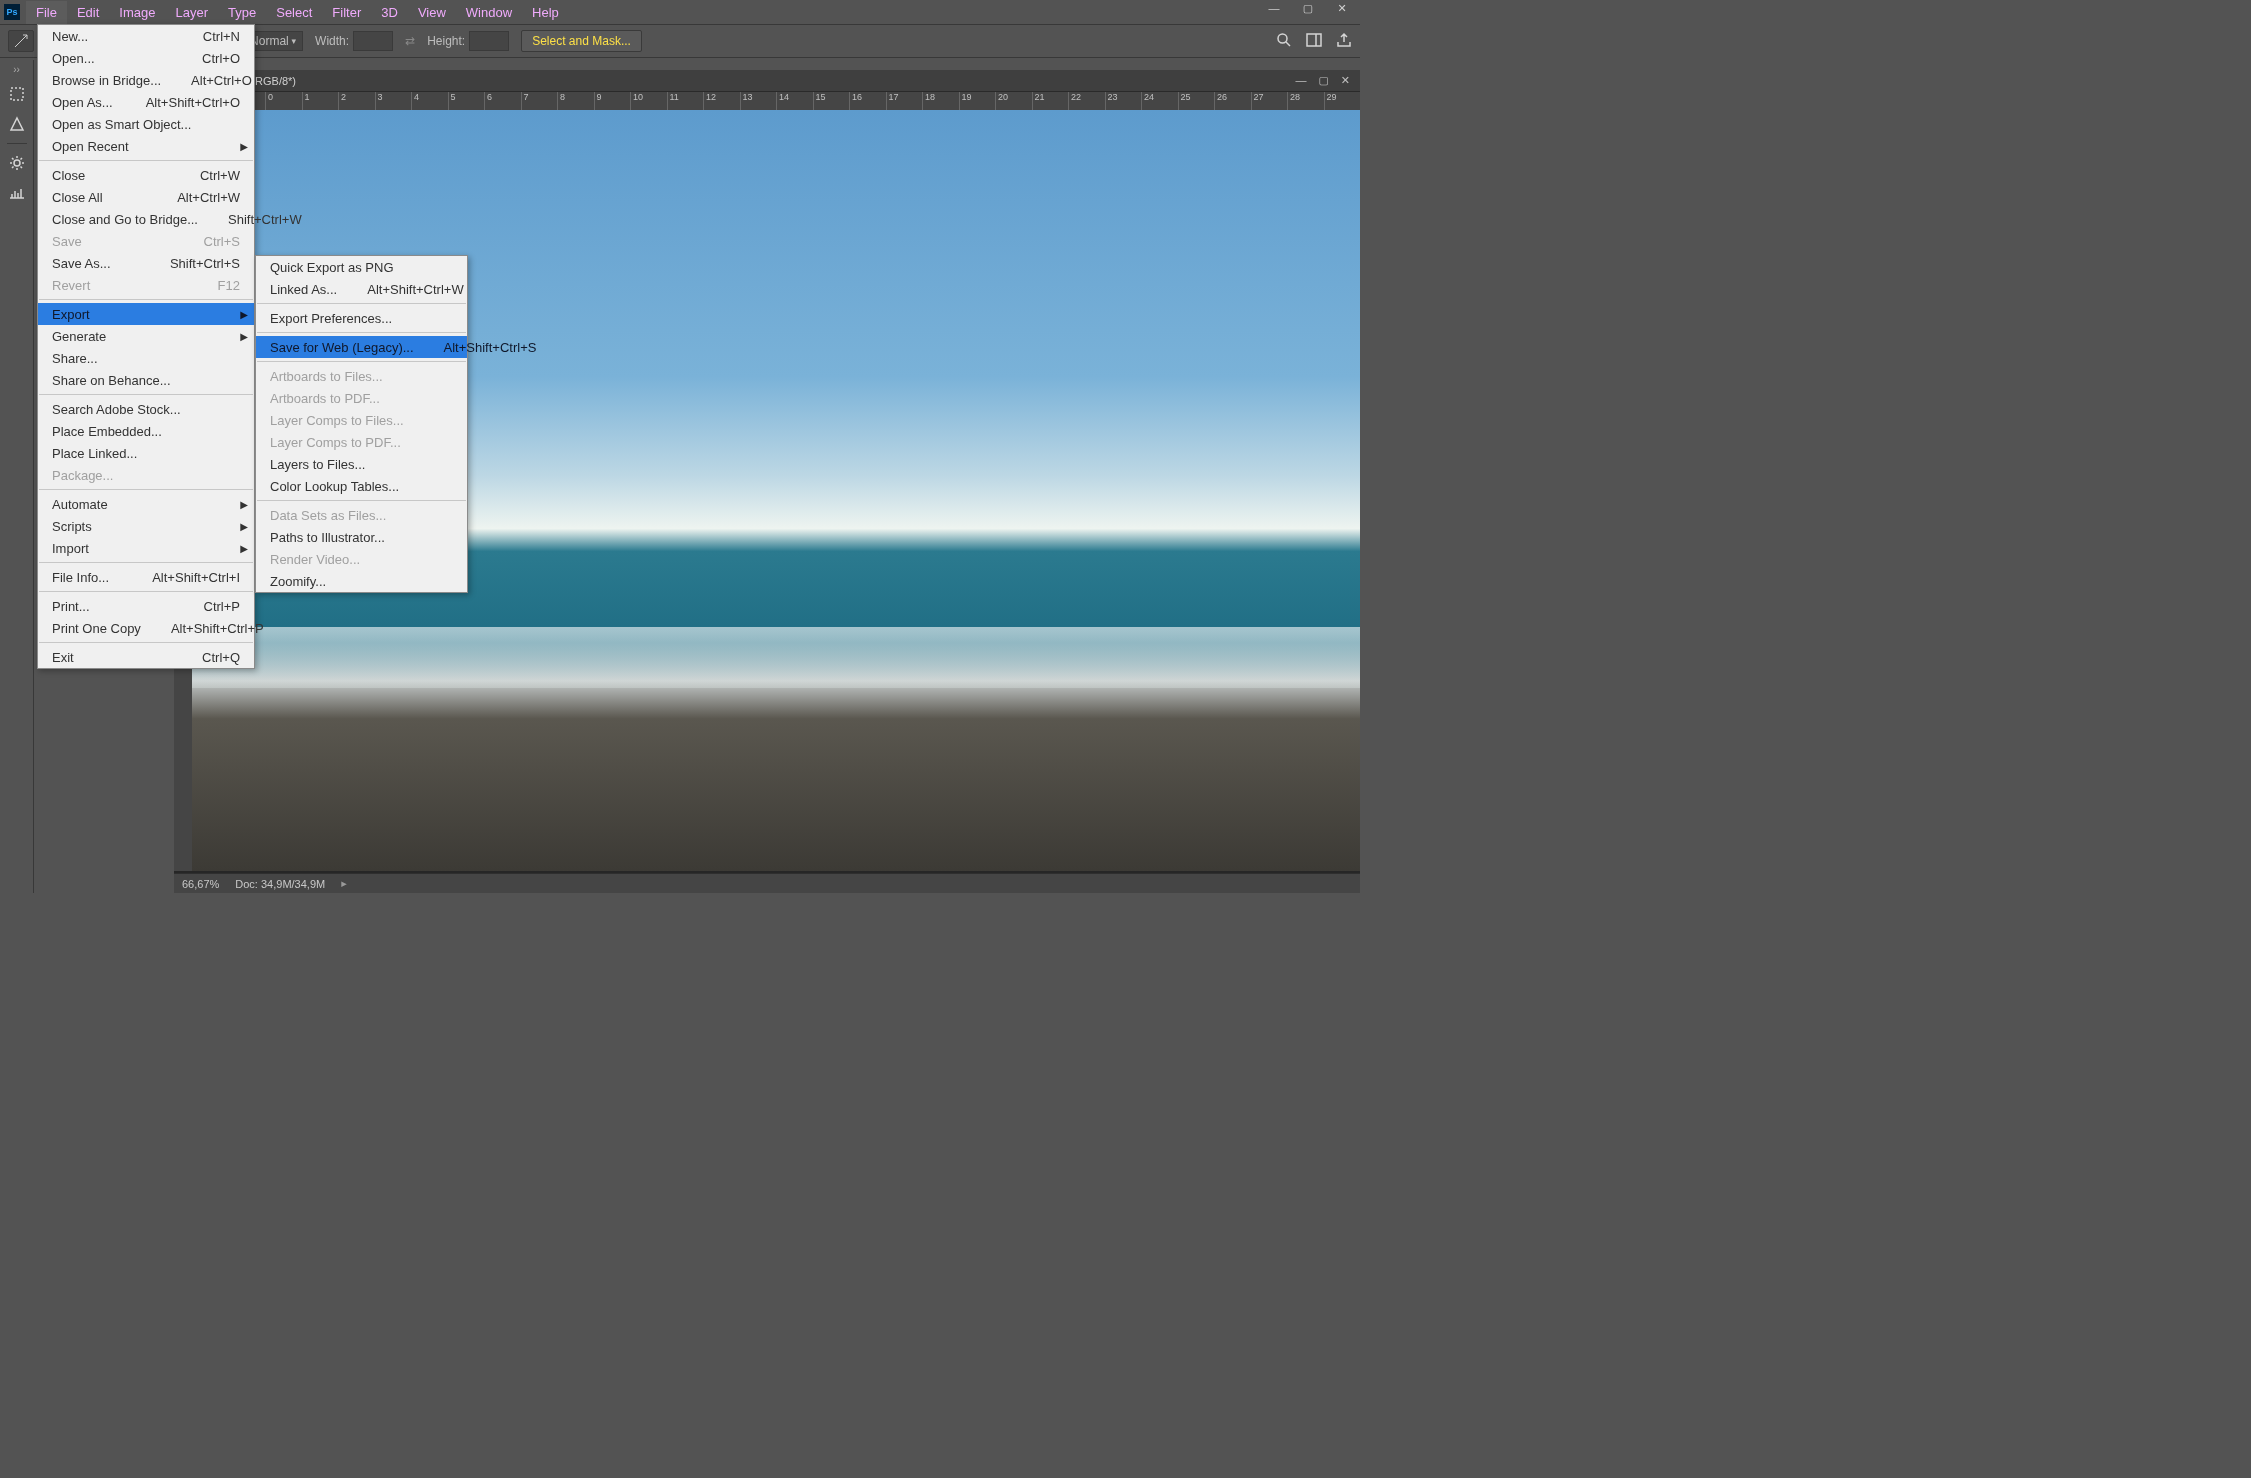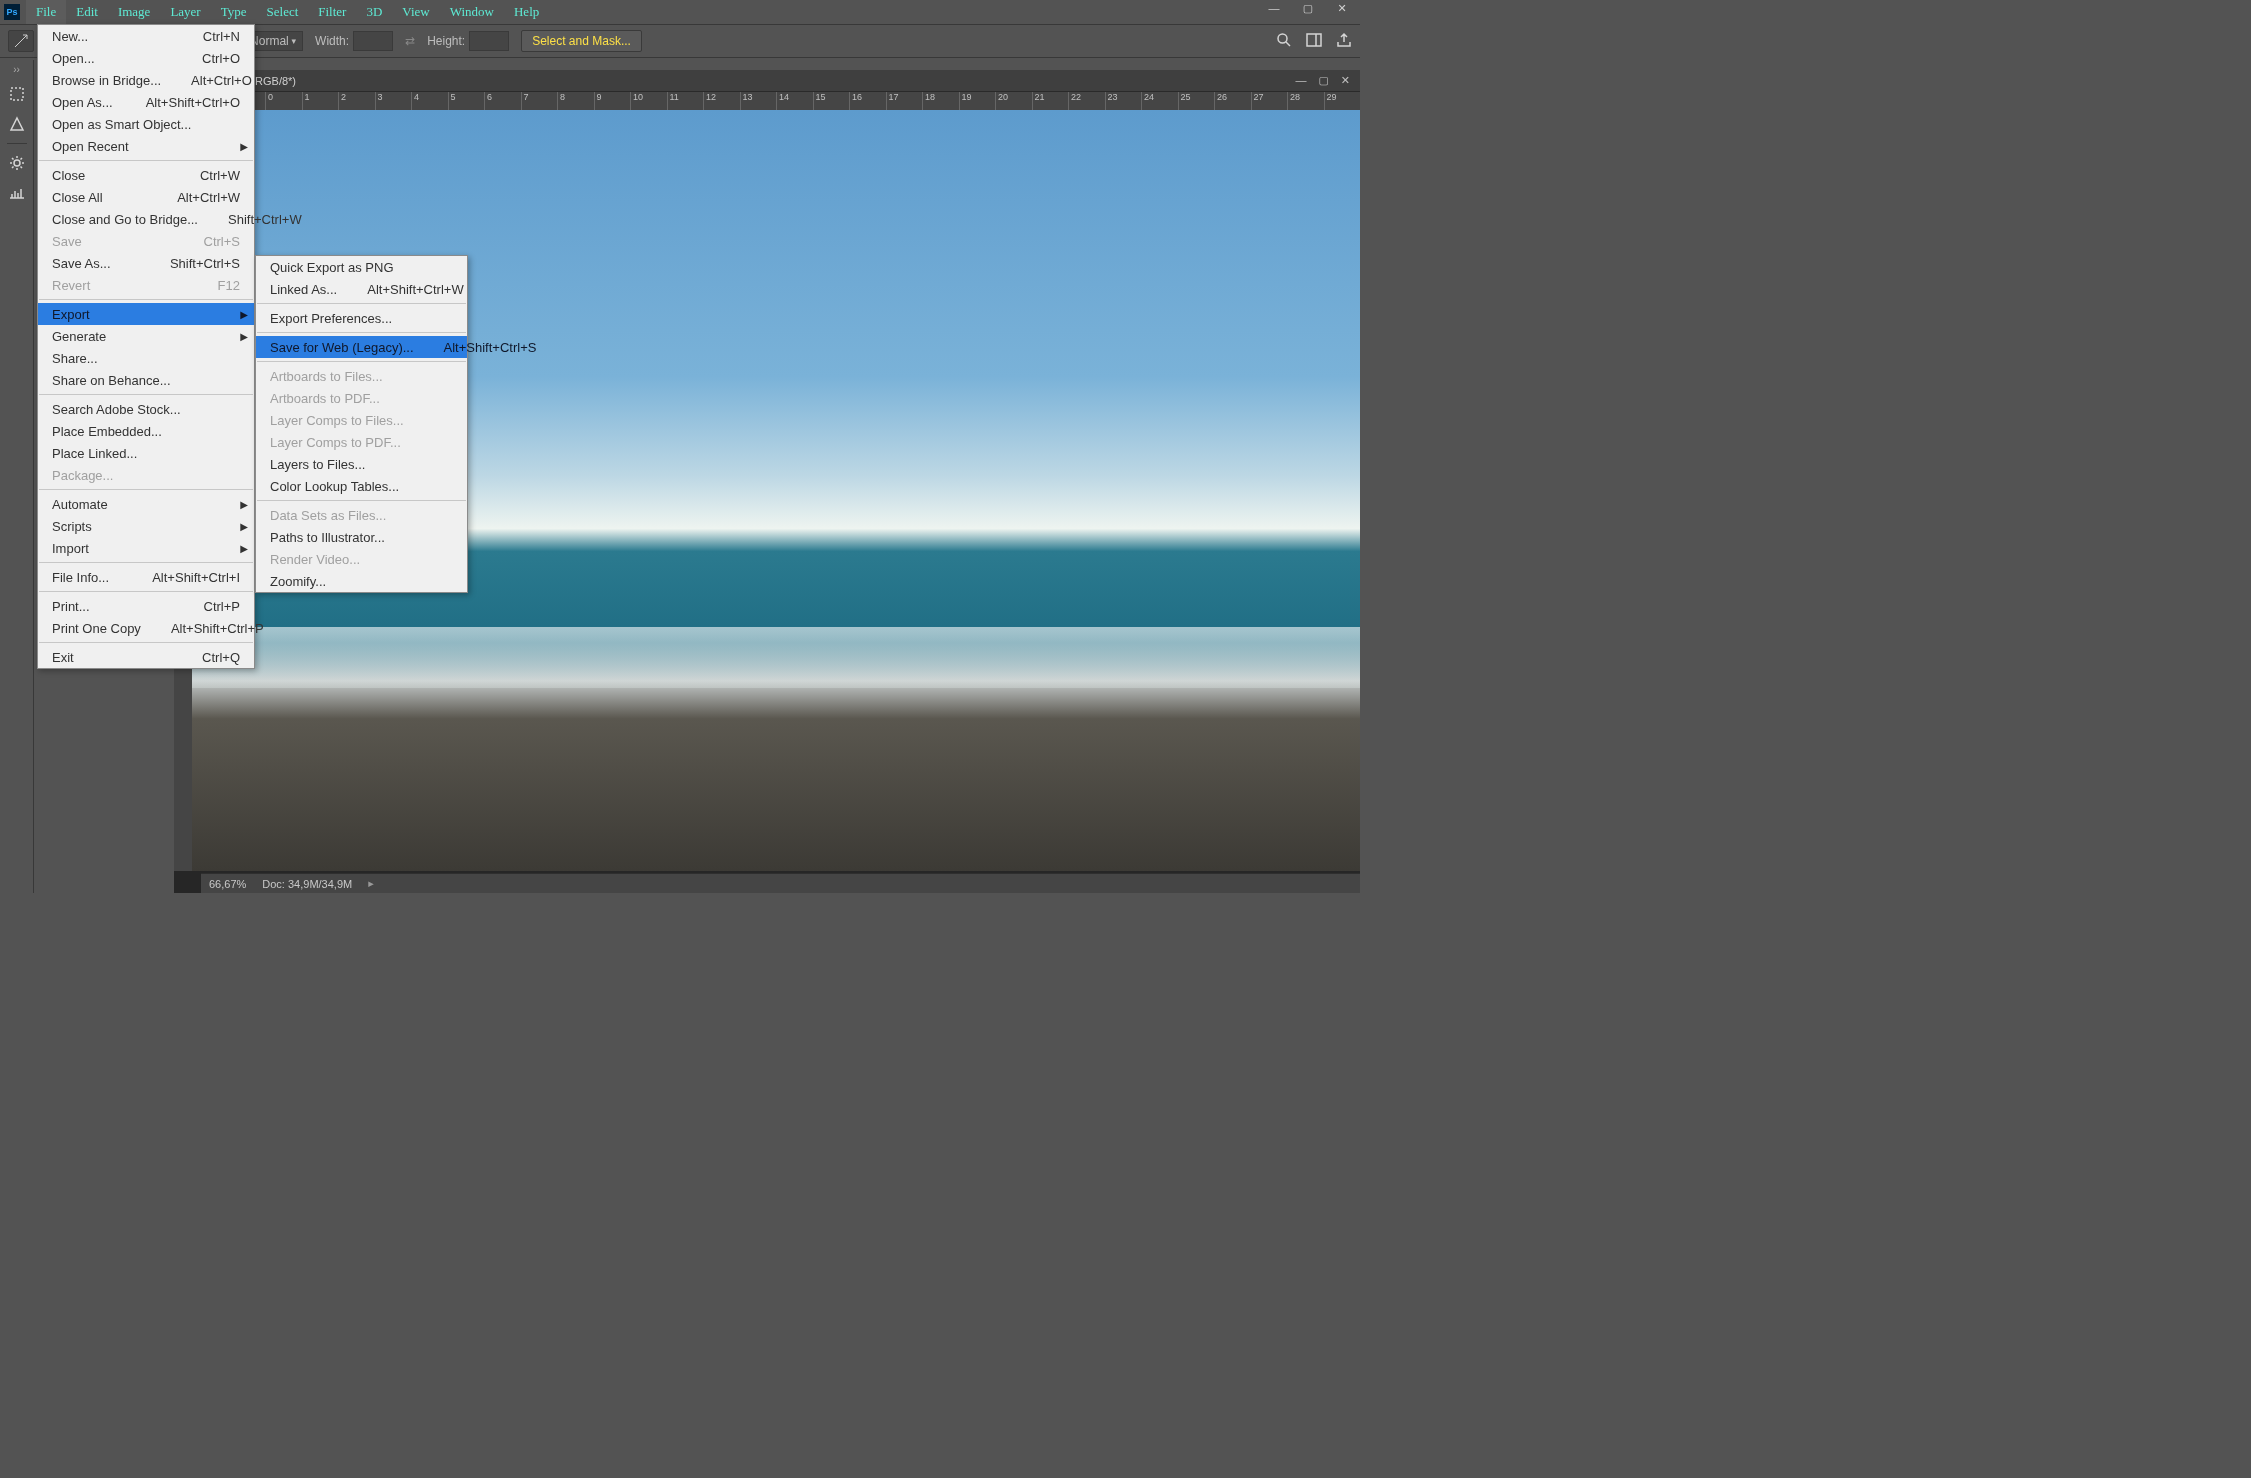--- a/index.html
+++ b/index.html
@@ -1,19 +1,19 @@
 <!DOCTYPE html>
 <html><head>
 <meta charset="utf-8">
 <style>
   * { margin:0; padding:0; box-sizing:border-box; font-family:"Segoe UI","Helvetica Neue",Arial,sans-serif; }
   body { background:#535353; color:#d5d5d5; font-size:13px; width:1360px; height:893px; overflow:hidden; position:relative; }
   .menubar { height:24px; background:#535353; display:flex; align-items:center; padding-left:4px; gap:0; }
   .logo { width:16px; height:16px; background:#001e36; color:#31a8ff; display:flex; align-items:center; justify-content:center; font-size:9px; font-weight:bold; border-radius:0; margin-right:6px; }
-  .menu-item { padding:4px 10px; color:#5eead4; cursor:default;font-family:Liberation Serif, serif; }
+  .menu-item { padding:4px 10px; color:#f0abfc; cursor:default; }
   .menu-item.active { background:#5c5c5c; }
   .window-controls { position:absolute; top:2px; right:6px; display:flex; gap:10px; color:#d0d0d0; }
   .window-controls span { width:24px; text-align:center; font-size:11px; }
   .options-bar { height:34px; background:#535353; border-top:1px solid #383838; border-bottom:1px solid #383838; display:flex; align-items:center; padding:0 8px; gap:12px; color:#bdbdbd; font-size:12px; }
   .options-bar .tool-box { width:26px; height:22px; border:1px solid #3a3a3a; background:#454545; border-radius:2px; display:flex; align-items:center; justify-content:center; }
   .pill { background:#454545; border:1px solid #3a3a3a; border-radius:2px; padding:2px 8px; }
   .field { display:flex; align-items:center; gap:4px; }
   .field input { width:40px; background:#454545; border:1px solid #3a3a3a; color:#ccc; padding:2px 4px; font-size:12px; }
   .select { width:60px; background:#454545; border:1px solid #3a3a3a; padding:2px 6px; display:flex; align-items:center; justify-content:space-between; }
   .chk { width:12px; height:12px; border:1px solid #3a3a3a; background:#454545; margin-right:4px; }
@@ -30,21 +30,21 @@
   .doc-area { flex:1; background:#262626; position:relative; margin:10px 0 0 140px; }
   .doc-tab { height:22px; background:#3f3f3f; color:#d0d0d0; display:flex; align-items:center; font-size:11px; padding:0 10px; border-bottom:1px solid #2a2a2a; }
   .doc-tab .controls { margin-left:auto; display:flex; gap:12px; color:#c0c0c0; }
   .canvas-wrap { position:absolute; top:22px; left:0; right:0; bottom:22px; background:#262626; }
   .ruler-h { position:absolute; top:0; left:18px; right:0; height:18px; background:#454545; display:flex; overflow:hidden; font-size:9px; color:#c0c0c0; }
   .ruler-h .tick { flex:0 0 36.5px; border-left:1px solid #666; padding-left:2px; }
   .ruler-v { position:absolute; top:18px; left:0; bottom:0; width:18px; background:#454545; display:flex; flex-direction:column; overflow:hidden; font-size:9px; color:#c0c0c0; }
   .ruler-v .tick { flex:0 0 36.5px; border-top:1px solid #666; text-align:center; }
   .image { position:absolute; top:18px; left:18px; right:0; bottom:0; background:linear-gradient(to bottom,#5d9bcd 0%,#7ab2d8 35%,#bcd7e4 48%,#eef4f0 55%,#2b7a8f 58%,#1f6d84 70%,#c3c8c8 75%,#5a574f 80%,#3c3a35 100%); }
   .image::before { content:""; position:absolute; top:68%; left:0; right:0; height:8%; background:linear-gradient(to bottom,rgba(255,255,255,0.6),rgba(227,237,235,0.3)); }
-  .status-bar { position:absolute; left:0; right:0; bottom:0; height:20px; background:#454545; border-top:1px solid #2e2e2e; display:flex; align-items:center; font-size:11px; color:#c8c8c8; padding:0 8px; gap:16px;margin-left:27px; }
+  .status-bar { position:absolute; left:0; right:0; bottom:0; height:20px; background:#454545; border-top:1px solid #2e2e2e; display:flex; align-items:center; font-size:11px; color:#c8c8c8; padding:0 8px; gap:16px; }
   .status-bar .chevr { color:#999; }
 
   
   .dropdown { position:absolute; background:#f0f0f0; border:1px solid #8a8a8a; box-shadow:2px 2px 6px rgba(0,0,0,0.3); color:#333; font-size:13px; z-index:100; }
   .dropdown .row { height:22px; display:flex; align-items:center; padding:4px 14px; position:relative; white-space:nowrap; }
   .dropdown .row.disabled { color:#a0a0a0; }
   .dropdown .row.highlight { background:#2b7de1; color:#0f172a; }
   .dropdown .row .shortcut { margin-left:auto; padding-left:30px; }
   .dropdown .row .arrow { position:absolute; right:6px; font-size:10px; }
   .dropdown .divider { height:1px; background:#c7c7c7; margin:3px 1px; }

